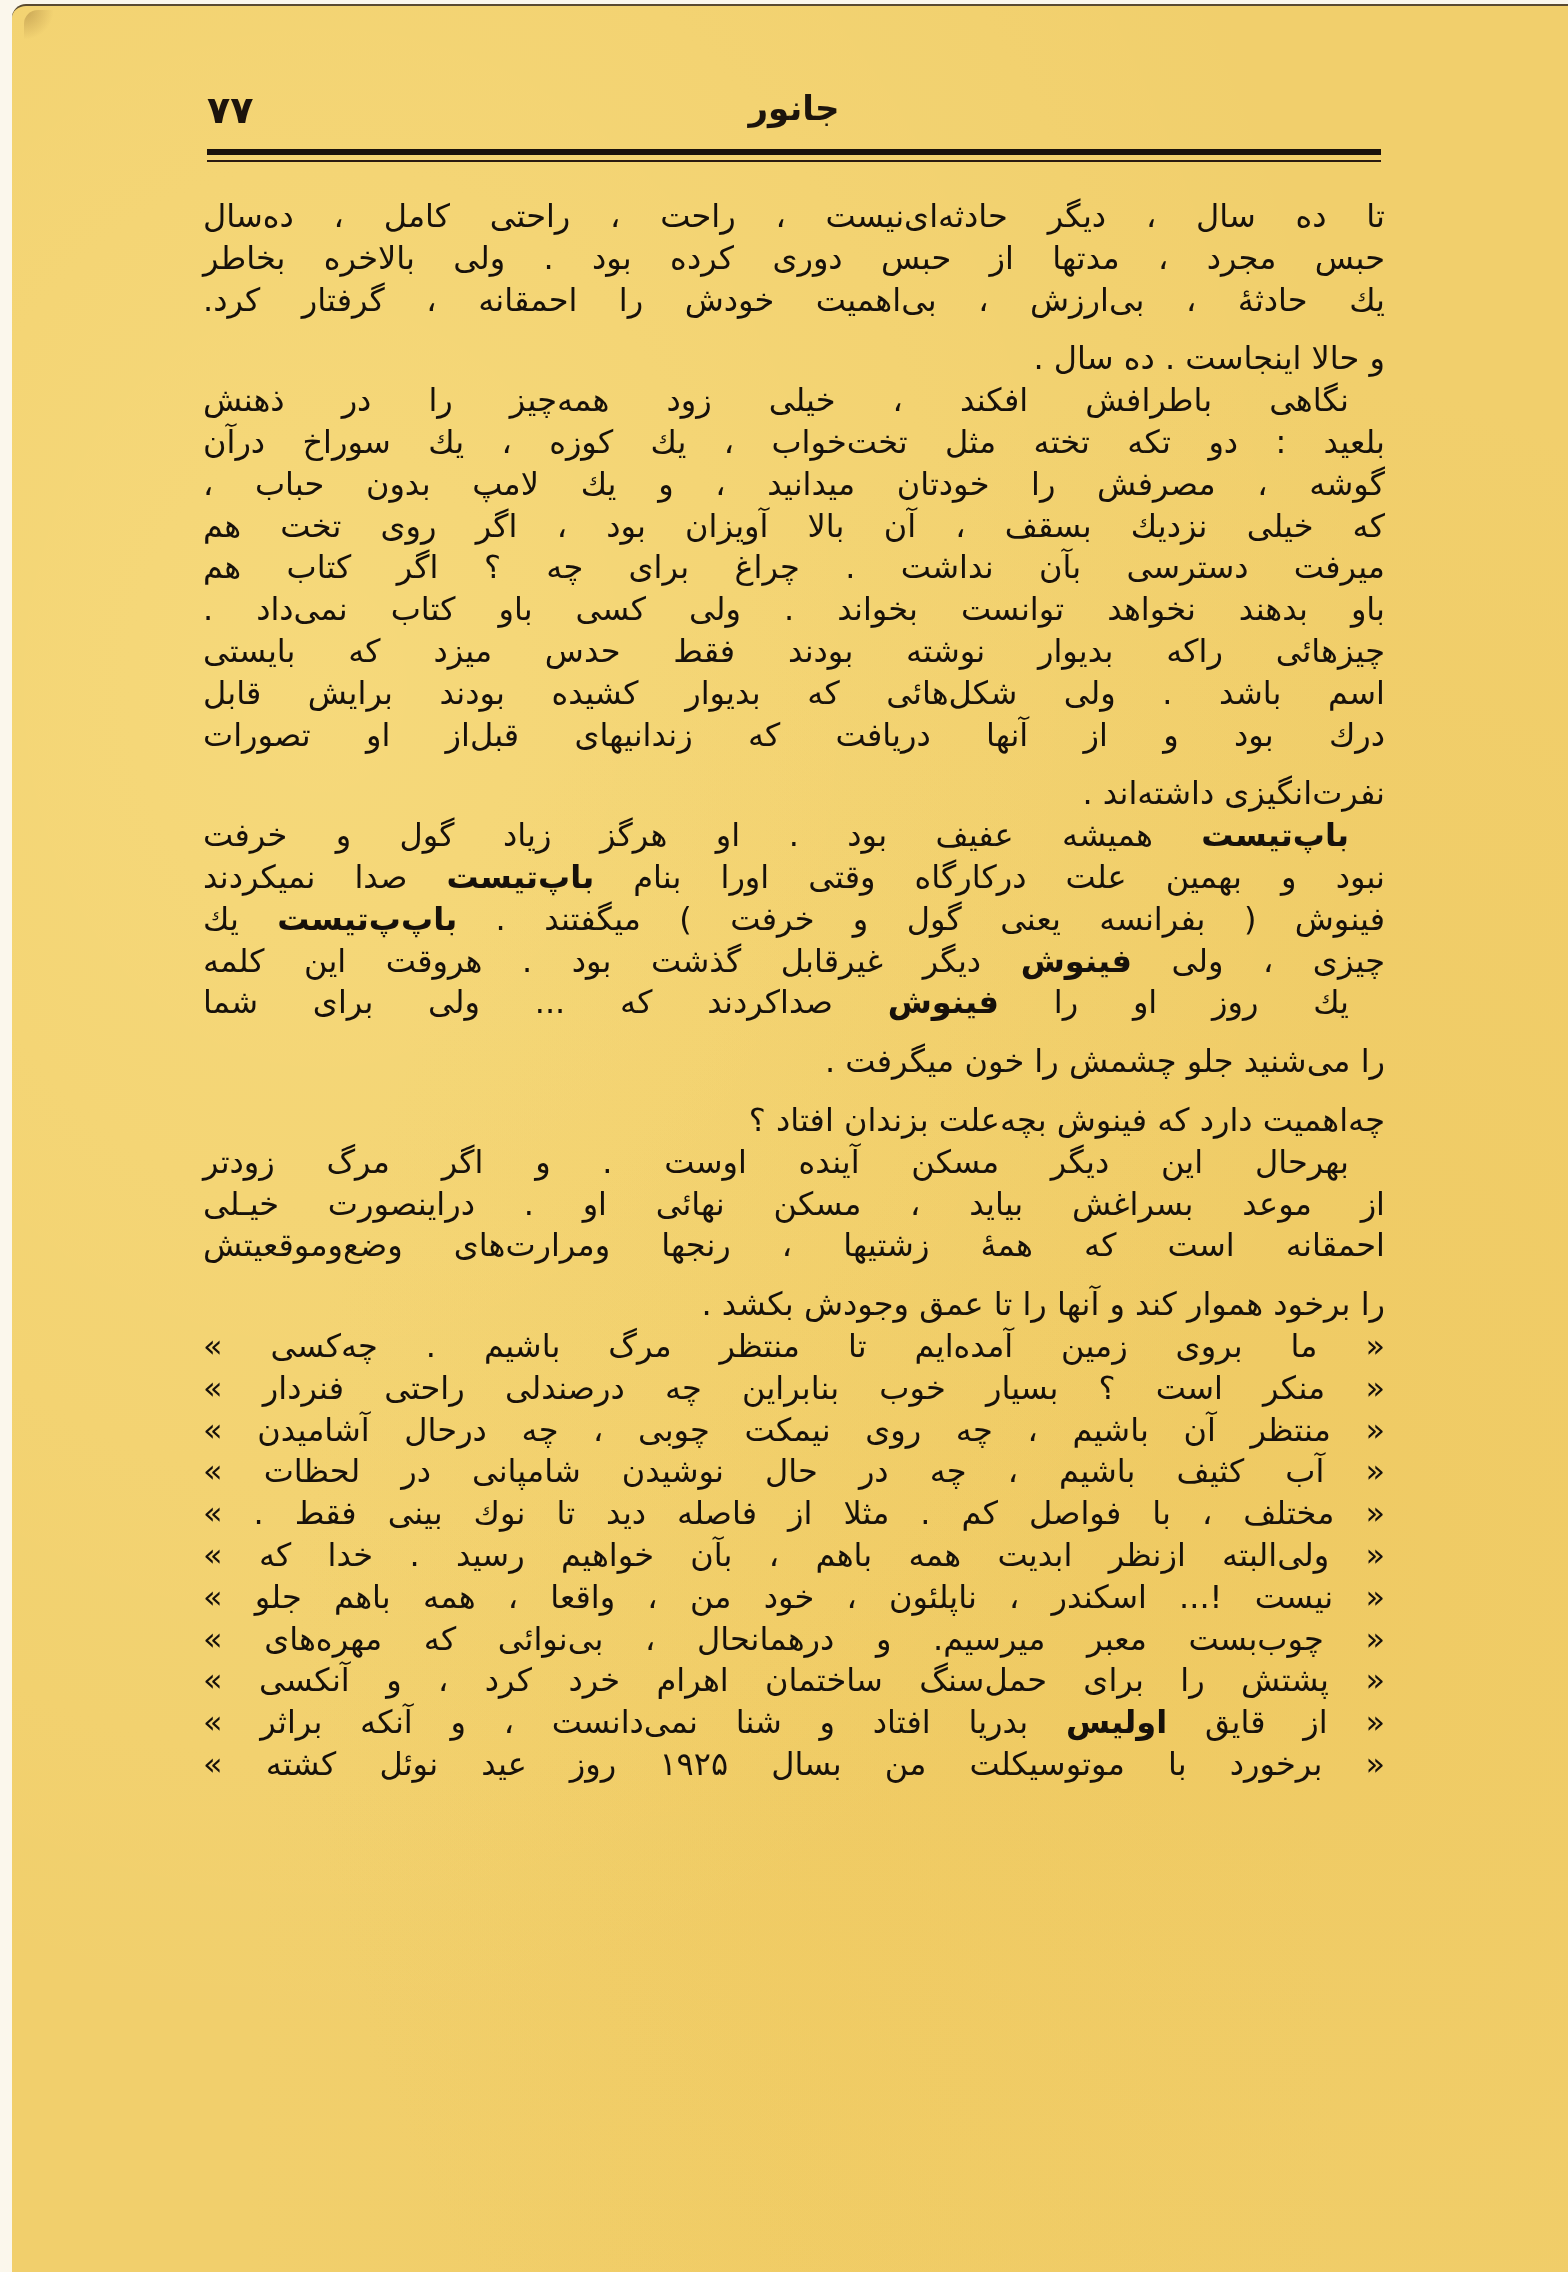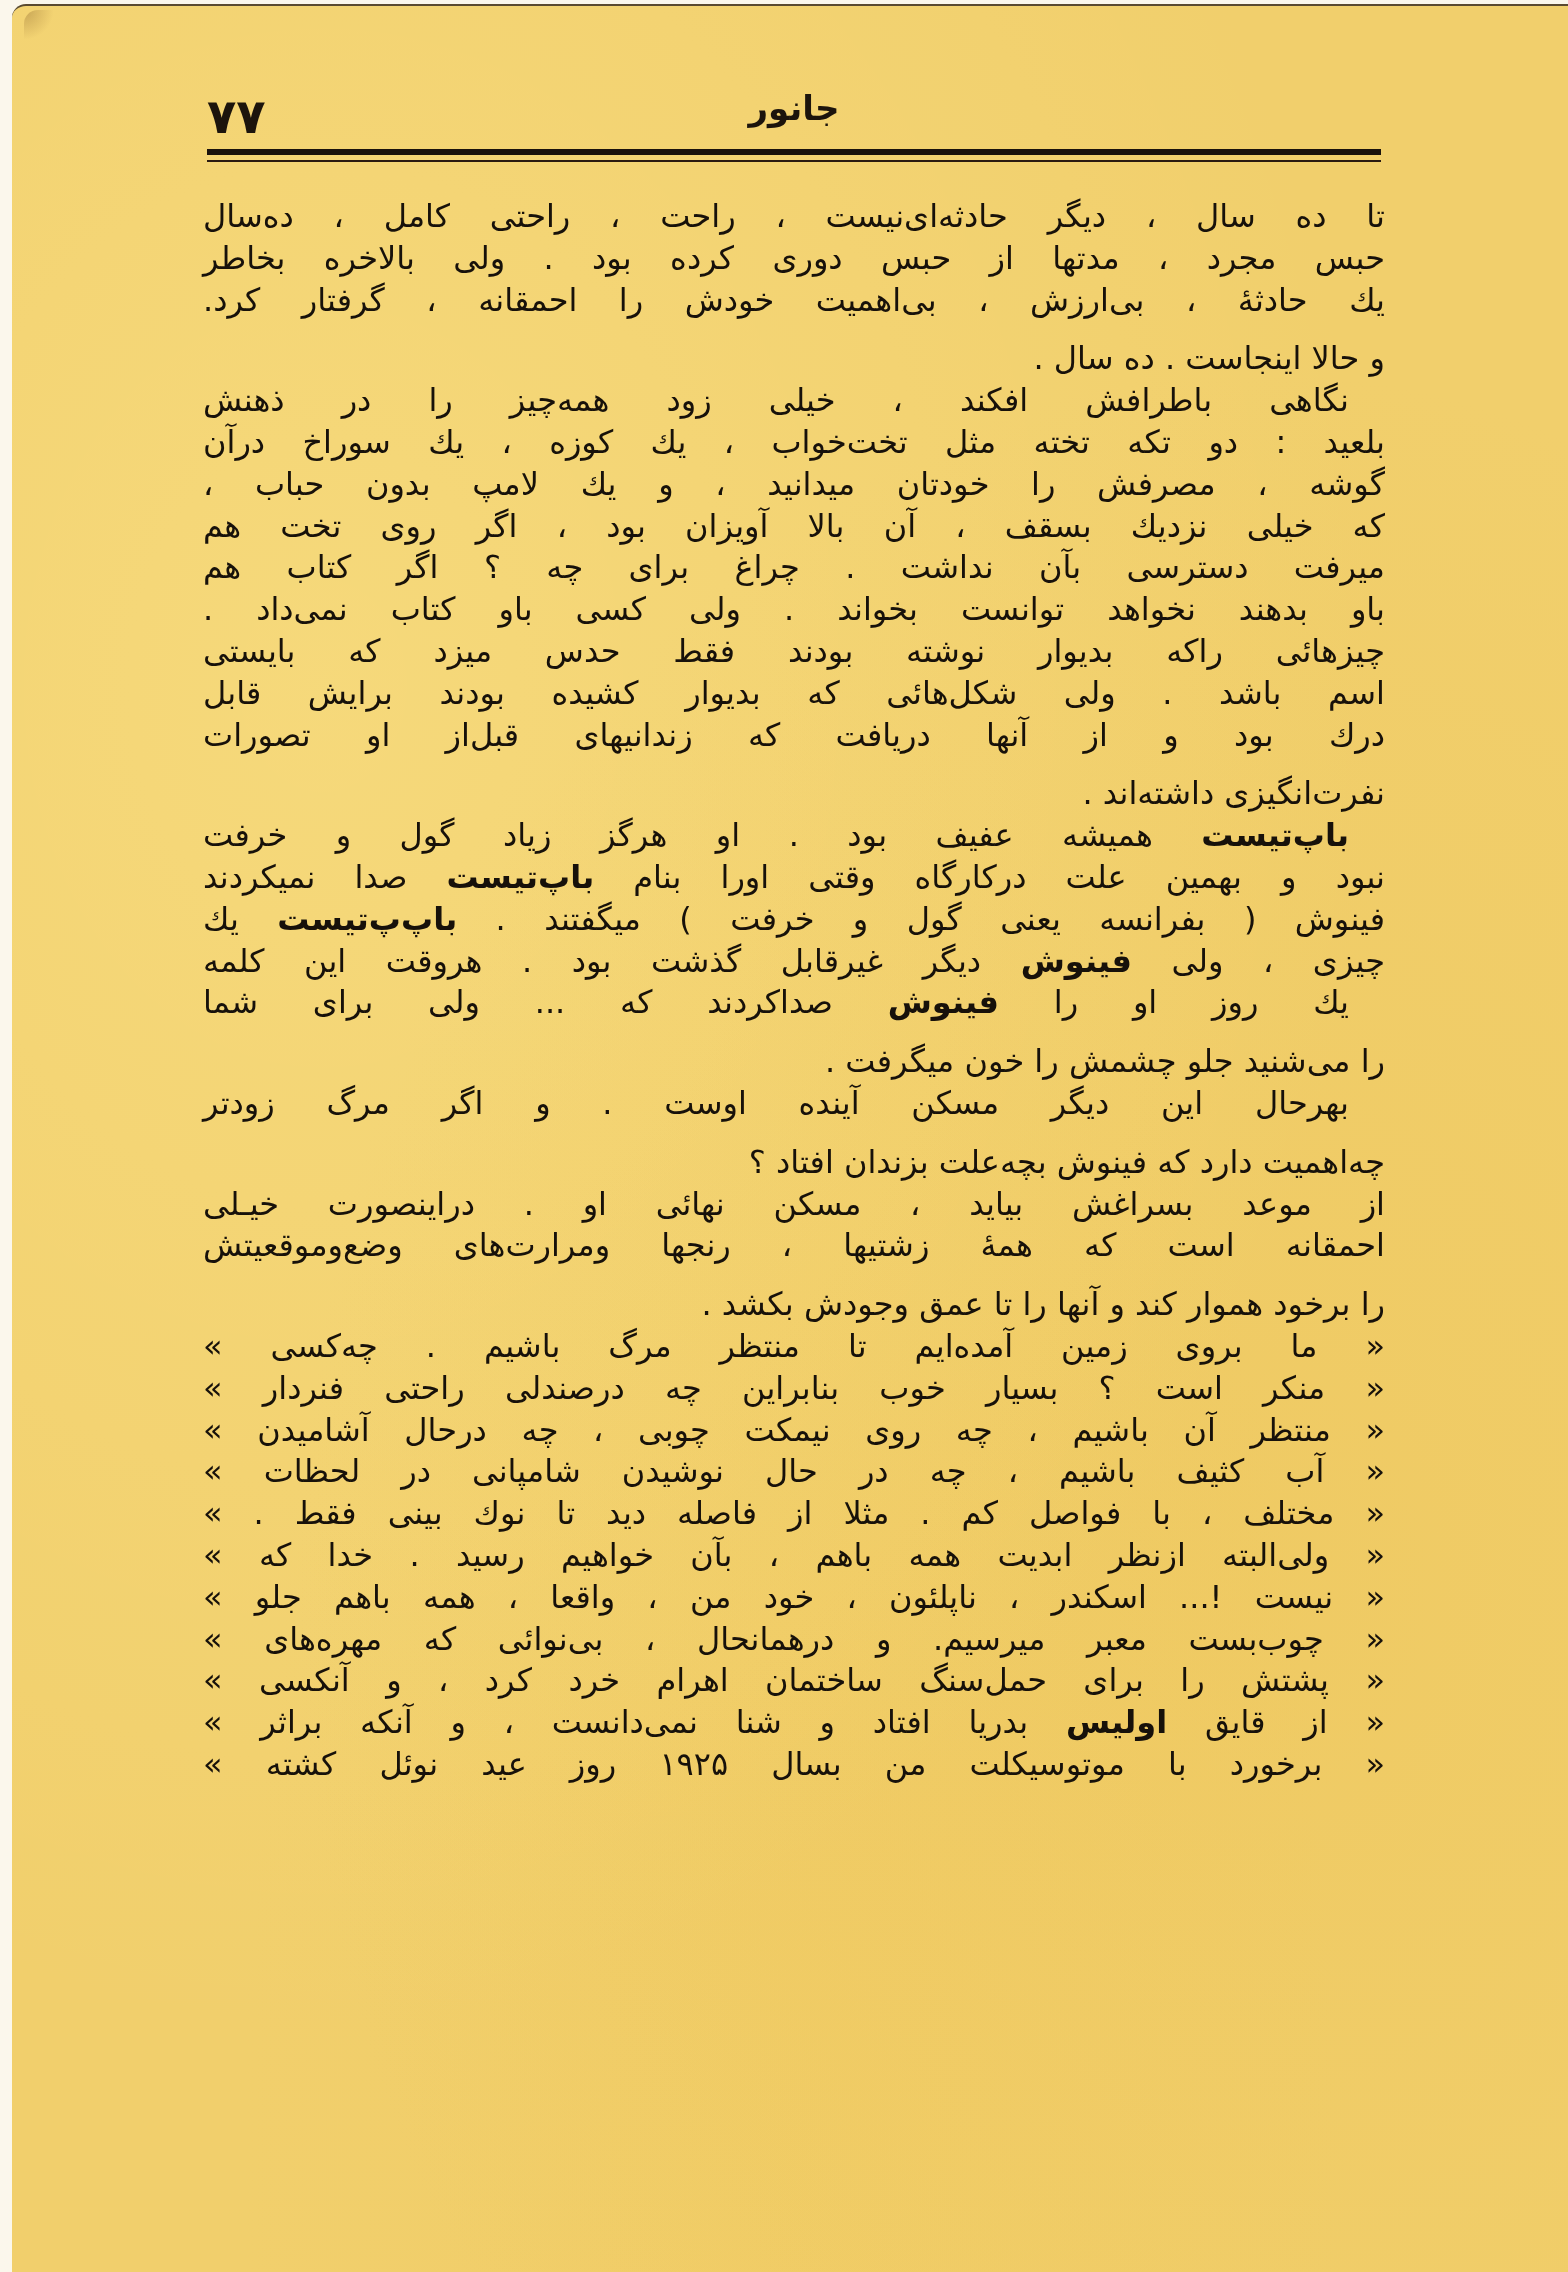--- a/index.html
+++ b/index.html
@@ -33,21 +33,21 @@
       width: 1174px;
       top: 88px;
       height: 60px;
     }
     .page-number {
       position: absolute;
       left: 0;
       top: 0;
       font-family: "DejaVu Sans", sans-serif;
       font-weight: bold;
-      font-size: 48px;
+      font-size: 38px;
       color: #1c140c;
       letter-spacing: -2px;
     }
     .running-title {
       position: absolute;
       left: 0;
       right: 0;
       top: 0;
       text-align: center;
       font-family: "DejaVu Sans", sans-serif;
@@ -150,23 +150,23 @@
   <span class="line">درك بود و از آنها دریافت که زندانیهای قبل‌از او تصورات</span>
   <span class="line short">نفرت‌انگیزی داشته‌اند .</span>
 
   <span class="line indent"><span class="bold">باپ‌تیست</span><span> همیشه عفیف بود . او هرگز زیاد گول و خرفت</span></span>
   <span class="line"><span>نبود و بهمین علت درکارگاه وقتی اورا بنام </span><span class="bold">باپ‌تیست</span><span> صدا نمیکردند</span></span>
   <span class="line"><span>فینوش ( بفرانسه یعنی گول و خرفت ) میگفتند . </span><span class="bold">باپ‌پ‌تیست</span><span> یك</span></span>
   <span class="line"><span>چیزی ، ولی </span><span class="bold">فینوش</span><span> دیگر غیرقابل گذشت بود . هروقت این کلمه</span></span>
   <span class="line indent"><span>یك روز او را </span><span class="bold">فینوش</span><span> صداکردند که ... ولی برای شما</span></span>
 
   <span class="line short">را می‌شنید جلو چشمش را خون میگرفت .</span>
+  <span class="line short">چه‌اهمیت دارد که فینوش بچه‌علت بزندان افتاد ؟</span>
+
   <span class="line indent">بهرحال این دیگر مسکن آینده اوست . و اگر مرگ زودتر</span>
-
-  <span class="line short">چه‌اهمیت دارد که فینوش بچه‌علت بزندان افتاد ؟</span>
   <span class="line">از موعد بسراغش بیاید ، مسکن نهائی او . دراینصورت خیـلی</span>
   <span class="line">احمقانه است که همهٔ زشتیها ، رنجها ومرارت‌های وضع‌وموقعیتش</span>
   <span class="line short">را برخود هموار کند و آنها را تا عمق وجودش بکشد .</span>
 
   <span class="quote-line">« ما بروی زمین آمده‌ایم تا منتظر مرگ باشیم . چه‌کسی »</span>
   <span class="quote-line">« منکر است ؟ بسیار خوب بنابراین چه درصندلی راحتی فنردار »</span>
   <span class="quote-line">« منتظر آن باشیم ، چه روی نیمکت چوبی ، چه درحال آشامیدن »</span>
   <span class="quote-line">« آب کثیف باشیم ، چه در حال نوشیدن شامپانی در لحظات »</span>
   <span class="quote-line">« مختلف ، با فواصل کم . مثلا از فاصله دید تا نوك بینی فقط . »</span>
   <span class="quote-line">« ولی‌البته ازنظر ابدیت همه باهم ، بآن خواهیم رسید . خدا که »</span>

